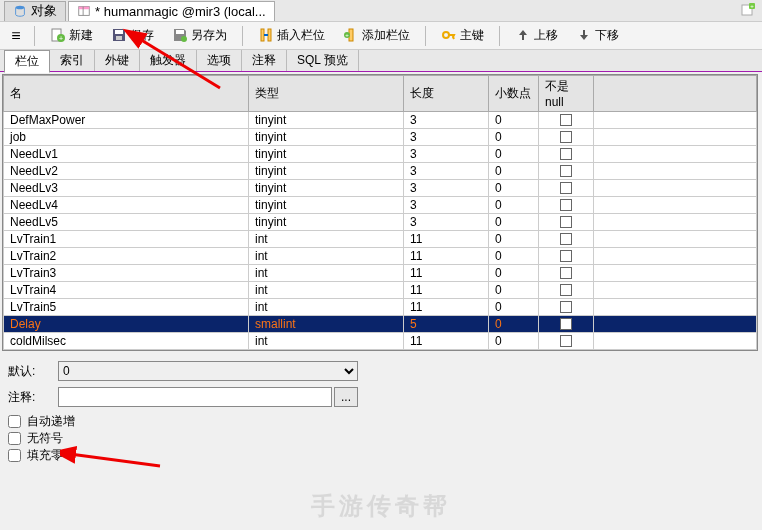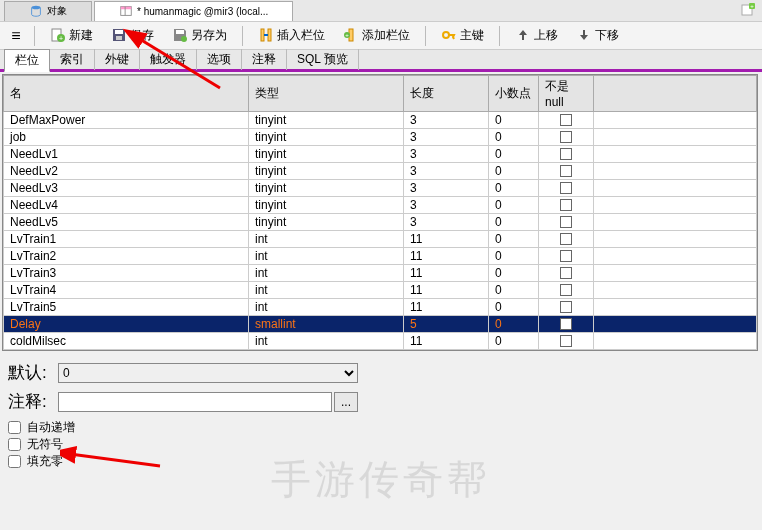--- a/index.html
+++ b/index.html
@@ -1,46 +1,46 @@
 <!DOCTYPE html>
 <html><head>
 <meta charset="utf-8">
 <style>
 * { box-sizing: border-box; margin: 0; padding: 0; }
 body { font-family: "Microsoft YaHei", "SimSun", Arial, sans-serif; font-size: 12px; background: #f0f0f0; width: 762px; height: 530px; overflow: hidden; position: relative; }
 .top-tabs { display: flex; align-items: center; height: 22px; background: #e8e8e8; border-bottom: 1px solid #ccc; padding-left: 4px; }
-.tab { display: inline-flex; align-items: center; padding: 2px 24px; background: #fff; border: 1px solid #aaa; border-bottom: none; font-size: 10px; height: 20px; margin-right: 2px; }
+.tab { display: inline-flex; align-items: center; padding: 2px 8px; background: #fff; border: 1px solid #aaa; border-bottom: none; font-size: 13px; height: 20px; margin-right: 2px; }
 .tab.inactive { background: #ddd; }
 .tab .ico { width: 14px; height: 14px; margin-right: 4px; display: inline-block; }
 .right-icon { position: absolute; right: 6px; top: 2px; }
 .toolbar { display: flex; align-items: center; height: 28px; background: #f4f4f4; border-bottom: 1px solid #ccc; padding-left: 6px; gap: 4px; }
 .tbtn { display: inline-flex; align-items: flex-start; padding: 2px 6px; font-size: 12px; cursor: pointer; border: 1px solid transparent; }
 .tbtn .ico { width: 16px; height: 16px; margin-right: 3px; }
 .sep { width: 1px; height: 20px; background: #bbb; margin: 0 4px; }
 .hamburger { width: 20px; text-align: center; font-size: 16px; cursor: pointer; }
-.sub-tabs { display: flex; align-items: center; height: 22px; background: #e8e8e8; border-bottom: 3px solid #a21caf; padding-left: 4px; }
+.sub-tabs { display: flex; align-items: center; height: 22px; background: #e8e8e8; border-bottom: 1px solid #a21caf; padding-left: 4px; }
 .sub-tab { padding: 2px 10px; border-right: 1px solid #bbb; font-size: 12px; cursor: pointer; }
 .sub-tab.active { background: #fff; border: 1px solid #999; border-bottom: 1px solid #fff; margin-bottom: -1px; }
 .grid-wrap { background: #fff; border: 1px solid #888; margin: 2px 4px 2px 2px; }
 .grid { width: 100%; border-collapse: collapse; table-layout: fixed; }
 .grid th { background: #e4e4e4; border: 1px solid #aaa; text-align: left; padding: 2px 6px; font-weight: normal; font-size: 12px; height: 18px; }
 .grid td { border: 1px solid #ccc; padding: 1px 6px; font-size: 12px; height: 17px; overflow: hidden; white-space: nowrap; }
 .grid tr.selected td { background: #0a246a; color: #f97316; }
 .chk { width: 12px; height: 12px; border: 1px solid #666; margin: 0 auto; display: block; background: #fff; }
 .props { padding: 8px 8px 4px 8px; }
 .prow { display: flex; align-items: center; margin-bottom: 6px; }
-.prow label { width: 50px; font-size: 17px; }
+.prow label { width: 50px; font-size: 12px; }
 .pinput { flex: 0 0 300px; display: flex; }
 .pinput input { flex: 1; height: 20px; border: 1px solid #888; padding: 0 4px; font-size: 12px; }
 .pinput select { flex: 1; height: 20px; border: 1px solid #888; font-size: 12px; }
 .pinput .btn-dots { width: 24px; height: 20px; border: 1px solid #888; background: #e8e8e8; margin-left: 2px; cursor: pointer; text-align: center; line-height: 18px; }
 .chk-row { display: flex; align-items: center; margin: 0 0; }
 .chk-row input { margin-right: 6px; }
 .arrow-red { position: absolute; pointer-events: none; }
-.watermark { position: absolute; bottom: 23px; left: 50%; transform: translateX(-50%); font-size: 40px; font-weight: normal; color: rgba(200,200,200,0.6); letter-spacing: 4px; }
+.watermark { position: absolute; bottom: 8px; left: 50%; transform: translateX(-50%); font-size: 24px; font-weight: bold; color: rgba(200,200,200,0.6); letter-spacing: 4px; }
 .col-name { width: 245px; }
 .col-type { width: 155px; }
 .col-len { width: 85px; }
 .col-dec { width: 50px; }
 .col-null { width: 55px; }
 .col-rest {}
 </style>
 </head>
 <body>
 

